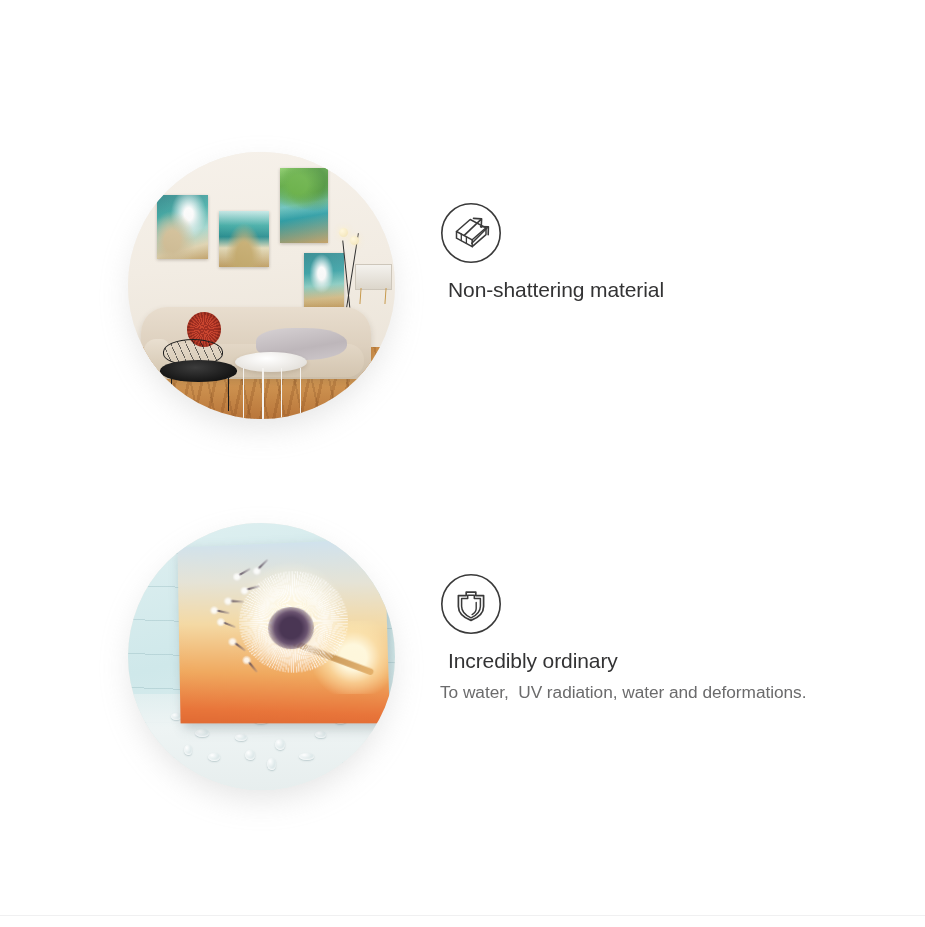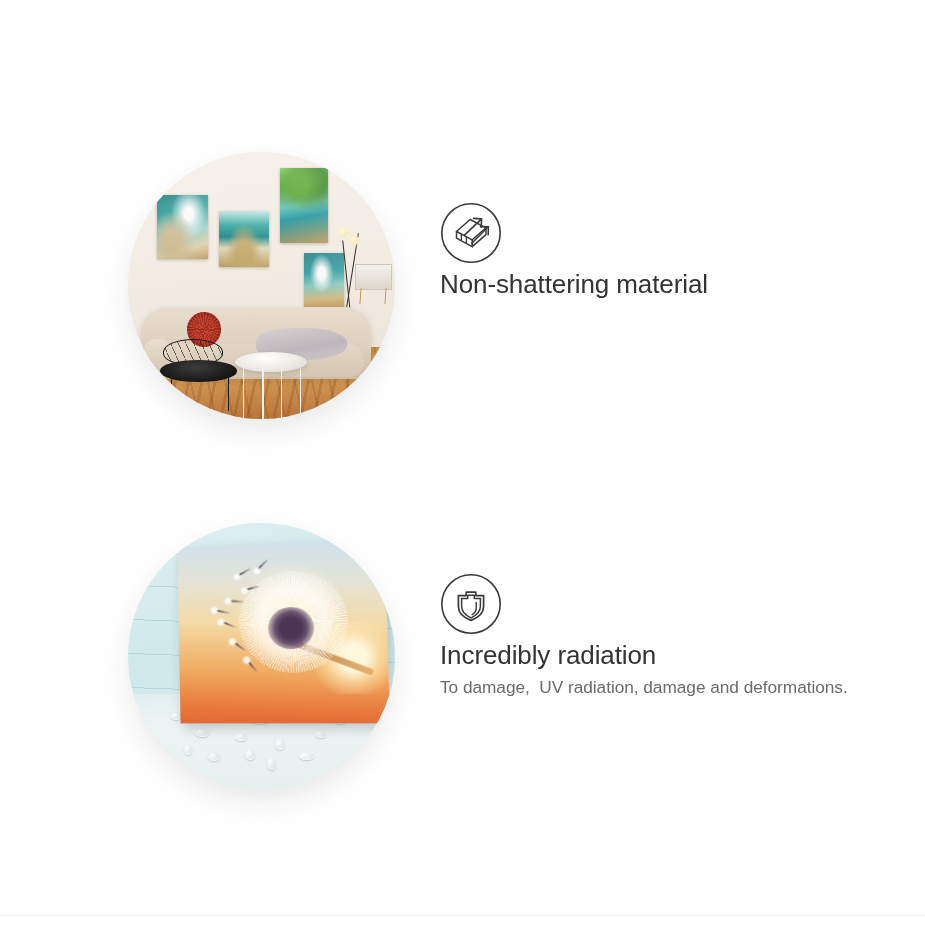--- a/index.html
+++ b/index.html
@@ -248,23 +248,23 @@
   }
   .icon-badge {
     position: absolute;
     left: 440px;
     top: 62px;
     width: 62px;
     height: 62px;
   }
   .icon-badge svg { display: block; }
   .feature-title {
-    margin: 0;
+    margin: 8px;
     font-family: "Liberation Sans", sans-serif;
-    font-size: 26px;
+    font-size: 21px;
     font-weight: 400;
     color: #333334;
     letter-spacing: -0.1px;
     line-height: 1.12;
   }
   .feature-desc {
     margin: 6px 0 0 0;
     font-family: "Liberation Sans", sans-serif;
     font-size: 17.3px;
     font-weight: 400;
@@ -390,19 +390,19 @@
         <circle cx="31" cy="31" r="29.2" fill="none"></circle>
         <path d="M18.4 22.6 L26.2 22.6 L26.2 19.2 L35.8 19.2 L35.8 22.6 L43.6 22.6 L43.6 33.4
                  C43.6 40.4 38.2 44.6 31 47.4 C23.8 44.6 18.4 40.4 18.4 33.4 Z" fill="none" stroke-width="1.7"></path>
         <path d="M21.6 25.4 L27.7 25.4 L27.7 22.2 L34.3 22.2 L34.3 25.4 L40.4 25.4 L40.4 33.2
                  C40.4 39.1 36.1 42.5 31 44.9 C25.9 42.5 21.6 39.1 21.6 33.2 Z" fill="none" stroke-width="1.5"></path>
         <path d="M36.2 29.4 L36.2 35.4 C36.2 38.4 34.3 40.2 32.1 41.6" fill="none" stroke-width="1.4"></path>
       </svg>
     </div>
 
     <div class="feature-text" id="feature-text-2">
-      <h2 class="feature-title">Incredibly radiation</h2>
-      <p class="feature-desc">To damage,  UV radiation, damage and deformations.</p>
+      <h2 class="feature-title">Incredibly ordinary</h2>
+      <p class="feature-desc">To water,  UV radiation, water and deformations.</p>
     </div>
   </section>
 
   <div class="bottom-divider"></div>
 </div>
 
 </body></html>

